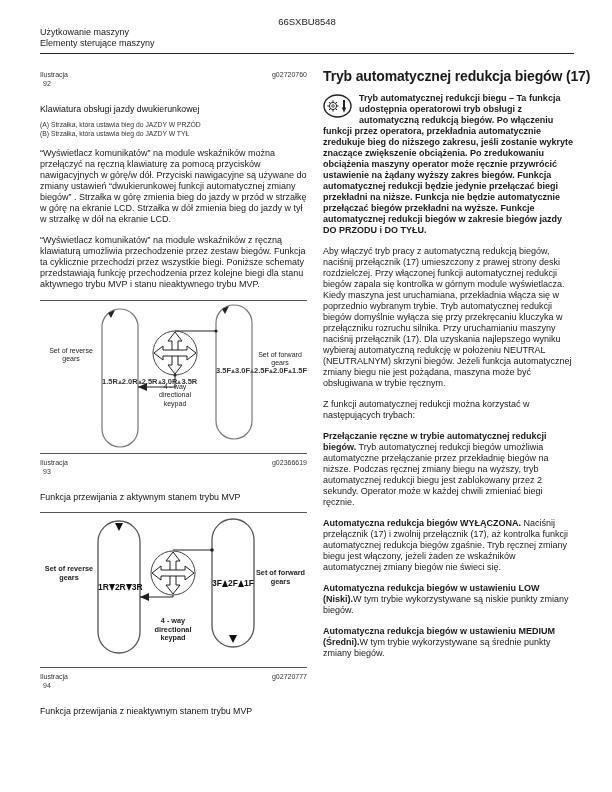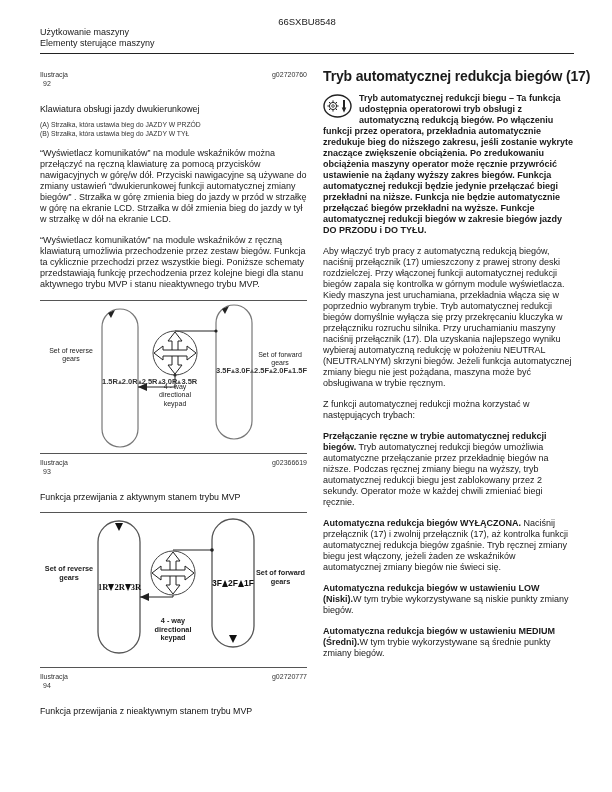--- a/index.html
+++ b/index.html
@@ -159,21 +159,21 @@
             <line x1="133" y1="37" x2="172" y2="37" stroke="#222" stroke-width="1"></line>
             <circle cx="172" cy="37" r="1.8" fill="#222"></circle>
             <line x1="100" y1="84" x2="133" y2="84" stroke="#222" stroke-width="1"></line>
             <line x1="133" y1="84" x2="133" y2="82" stroke="#222" stroke-width="1"></line>
             <polygon points="100,84 109,80 109,88" fill="#222"></polygon>
 
             <circle cx="133" cy="60" r="22" fill="none" stroke="#444" stroke-width="1"></circle>
             <path d="M133,39 l7,9 h-4 v24 h4 l-7,9 -7,-9 h4 v-24 h-4 z" fill="#fff" stroke="#222" stroke-width="1"></path>
             <path d="M112,60 l9,-7 v4 h24 v-4 l9,7 -9,7 v-4 h-24 v4 z" fill="#fff" stroke="#222" stroke-width="1"></path>
           </svg>
-          <div class="gearcol heavy" style="left:58px;top:20px;width:32px;height:108px;font-family:Liberation Serif, serif;">
+          <div class="gearcol heavy" style="left:58px;top:20px;width:32px;height:108px;">
             <span class="g">1R</span>
             <span class="arr-dn-b"></span>
             <span class="g">2R</span>
             <span class="arr-dn-b"></span>
             <span class="g">3R</span>
           </div>
           <div class="gearcol heavy" style="left:172px;top:14px;width:42px;height:112px;">
             <span class="g">3F</span>
             <span class="arr-up-b"></span>
             <span class="g">2F</span>

